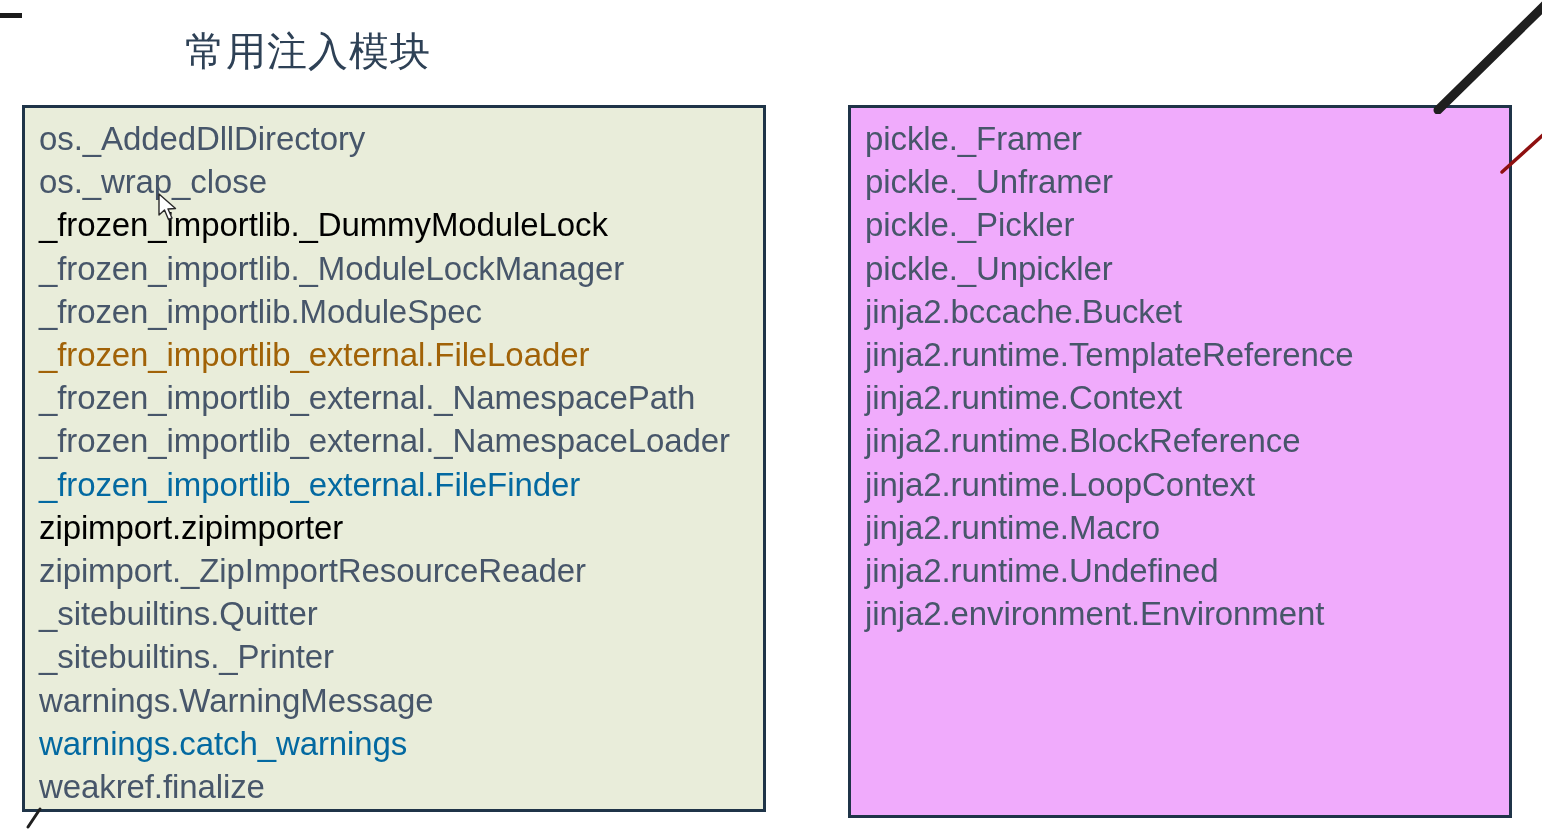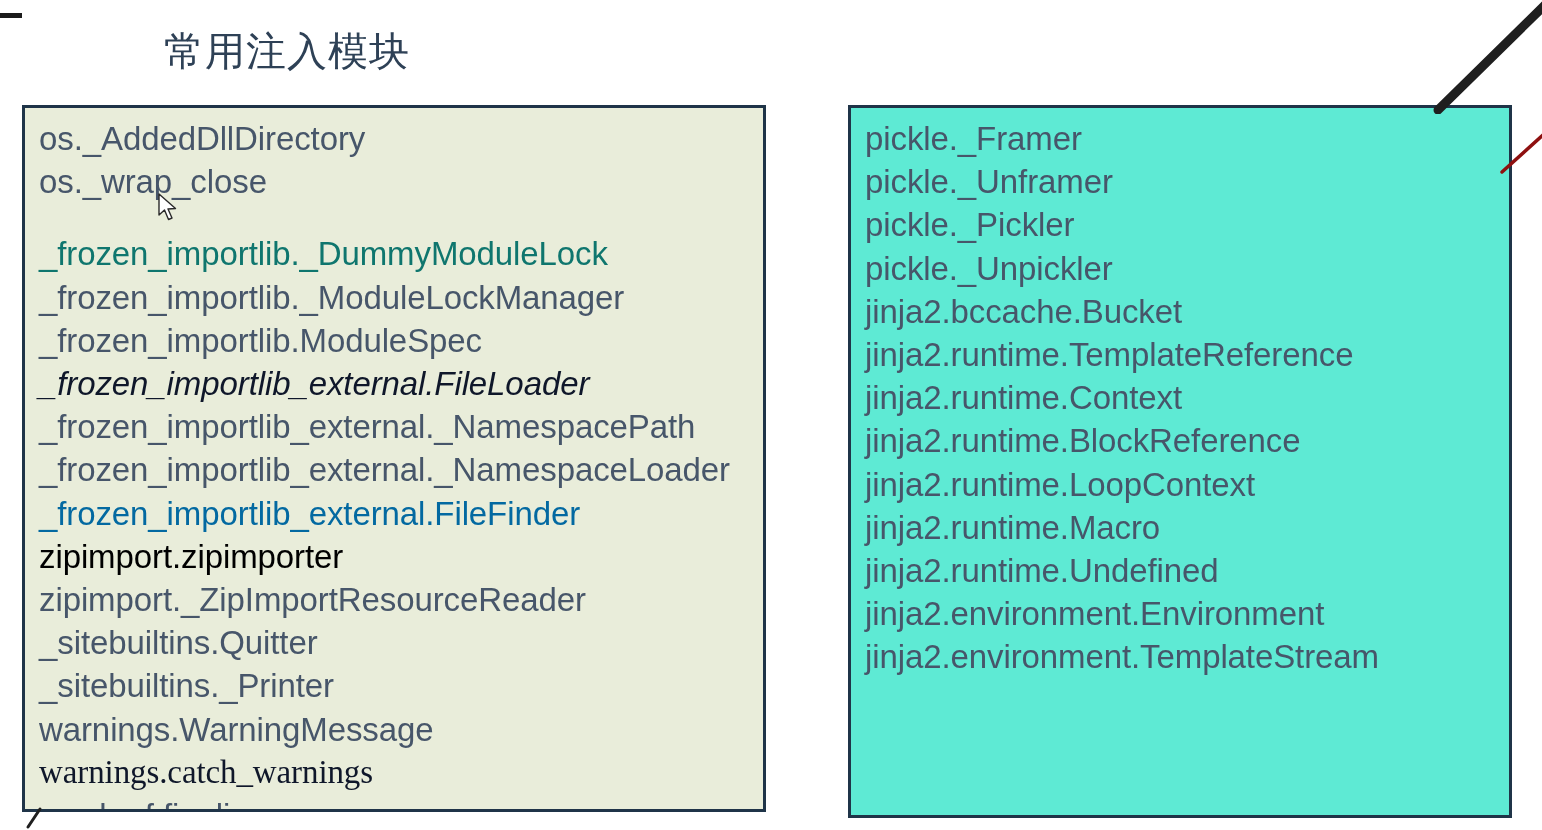--- a/index.html
+++ b/index.html
@@ -31,21 +31,21 @@
     left: 0px;
     top: 13px;
     width: 22px;
     height: 5px;
     background: #1b1b1b;
   }
 
   
   .slide-title {
     position: absolute;
-    left: 164px;
+    left: 185px;
     top: 28px;
     font-size: 40px;
     line-height: 1.15;
     letter-spacing: 1px;
     color: #2e4156;
     white-space: nowrap;
     font-family: "Liberation Sans", "DejaVu Sans", sans-serif;
   }
 
   
@@ -123,52 +123,51 @@
 <div id="slide" style="background: rgb(255, 255, 255);">
 
   <div class="corner-dash" style="background: rgb(27, 27, 27);"></div>
 
   <div class="slide-title" style="color: rgb(46, 65, 86);">常用注入模块</div>
 
   <div class="panel panel-left" style="background: rgb(233, 237, 218); border-color: rgb(31, 52, 72);">
     <ul class="list" id="left-list">
         <li class="list-item" style="color: rgb(71, 86, 106);">os._AddedDllDirectory</li>
         <li class="list-item" style="color: rgb(71, 86, 106);">os._wrap_close</li>
-        <li class="list-item" style="color: #0f766e; margin-top: 29px;">_frozen_importlib._DummyModuleLock</li>
+        <li class="list-item" style="color: #000000;">_frozen_importlib._DummyModuleLock</li>
         <li class="list-item" style="color: rgb(71, 86, 106);">_frozen_importlib._ModuleLockManager</li>
         <li class="list-item" style="color: rgb(71, 86, 106);">_frozen_importlib.ModuleSpec</li>
-        <li class="list-item" style="color: #0f172a; font-style: italic;">_frozen_importlib_external.FileLoader</li>
+        <li class="list-item" style="color: #a16207;">_frozen_importlib_external.FileLoader</li>
         <li class="list-item" style="color: rgb(71, 86, 106);">_frozen_importlib_external._NamespacePath</li>
         <li class="list-item" style="color: rgb(71, 86, 106);">_frozen_importlib_external._NamespaceLoader</li>
         <li class="list-item" style="color: #0369a1;">_frozen_importlib_external.FileFinder</li>
         <li class="list-item" style="color: #000000;">zipimport.zipimporter</li>
         <li class="list-item" style="color: rgb(71, 86, 106);">zipimport._ZipImportResourceReader</li>
         <li class="list-item" style="color: rgb(71, 86, 106);">_sitebuiltins.Quitter</li>
         <li class="list-item" style="color: rgb(71, 86, 106);">_sitebuiltins._Printer</li>
         <li class="list-item" style="color: rgb(71, 86, 106);">warnings.WarningMessage</li>
-        <li class="list-item" style="color: #0f172a; font-family: Liberation Serif, serif;">warnings.catch_warnings</li>
+        <li class="list-item" style="color: #0369a1;">warnings.catch_warnings</li>
         <li class="list-item" style="color: rgb(71, 86, 106);">weakref.finalize</li>
       </ul>
   </div>
 
-  <div class="panel panel-right" style="background: #5eead4; border-color: rgb(31, 52, 72);">
+  <div class="panel panel-right" style="background: #f0abfc; border-color: rgb(31, 52, 72);">
     <ul class="list" id="right-list">
         <li class="list-item" style="color: rgb(71, 86, 106);">pickle._Framer</li>
         <li class="list-item" style="color: rgb(71, 86, 106);">pickle._Unframer</li>
         <li class="list-item" style="color: rgb(71, 86, 106);">pickle._Pickler</li>
         <li class="list-item" style="color: rgb(71, 86, 106);">pickle._Unpickler</li>
         <li class="list-item" style="color: rgb(71, 86, 106);">jinja2.bccache.Bucket</li>
         <li class="list-item" style="color: rgb(71, 86, 106);">jinja2.runtime.TemplateReference</li>
         <li class="list-item" style="color: rgb(71, 86, 106);">jinja2.runtime.Context</li>
         <li class="list-item" style="color: rgb(71, 86, 106);">jinja2.runtime.BlockReference</li>
         <li class="list-item" style="color: rgb(71, 86, 106);">jinja2.runtime.LoopContext</li>
         <li class="list-item" style="color: rgb(71, 86, 106);">jinja2.runtime.Macro</li>
         <li class="list-item" style="color: rgb(71, 86, 106);">jinja2.runtime.Undefined</li>
         <li class="list-item" style="color: rgb(71, 86, 106);">jinja2.environment.Environment</li>
-        <li class="list-item" style="color: rgb(71, 86, 106);">jinja2.environment.TemplateStream</li>
       </ul>
   </div>
 
   <svg class="annot annot-black" viewBox="0 0 130 120">
     <line x1="18" y1="116" x2="128" y2="8" stroke="#1f1f1f" stroke-width="9" stroke-linecap="round"></line>
   </svg>
 
   <svg class="annot annot-red" viewBox="0 0 46 50">
     <line x1="2" y1="42" x2="44" y2="4" stroke="#8e1010" stroke-width="3.5" stroke-linecap="round"></line>
   </svg>

